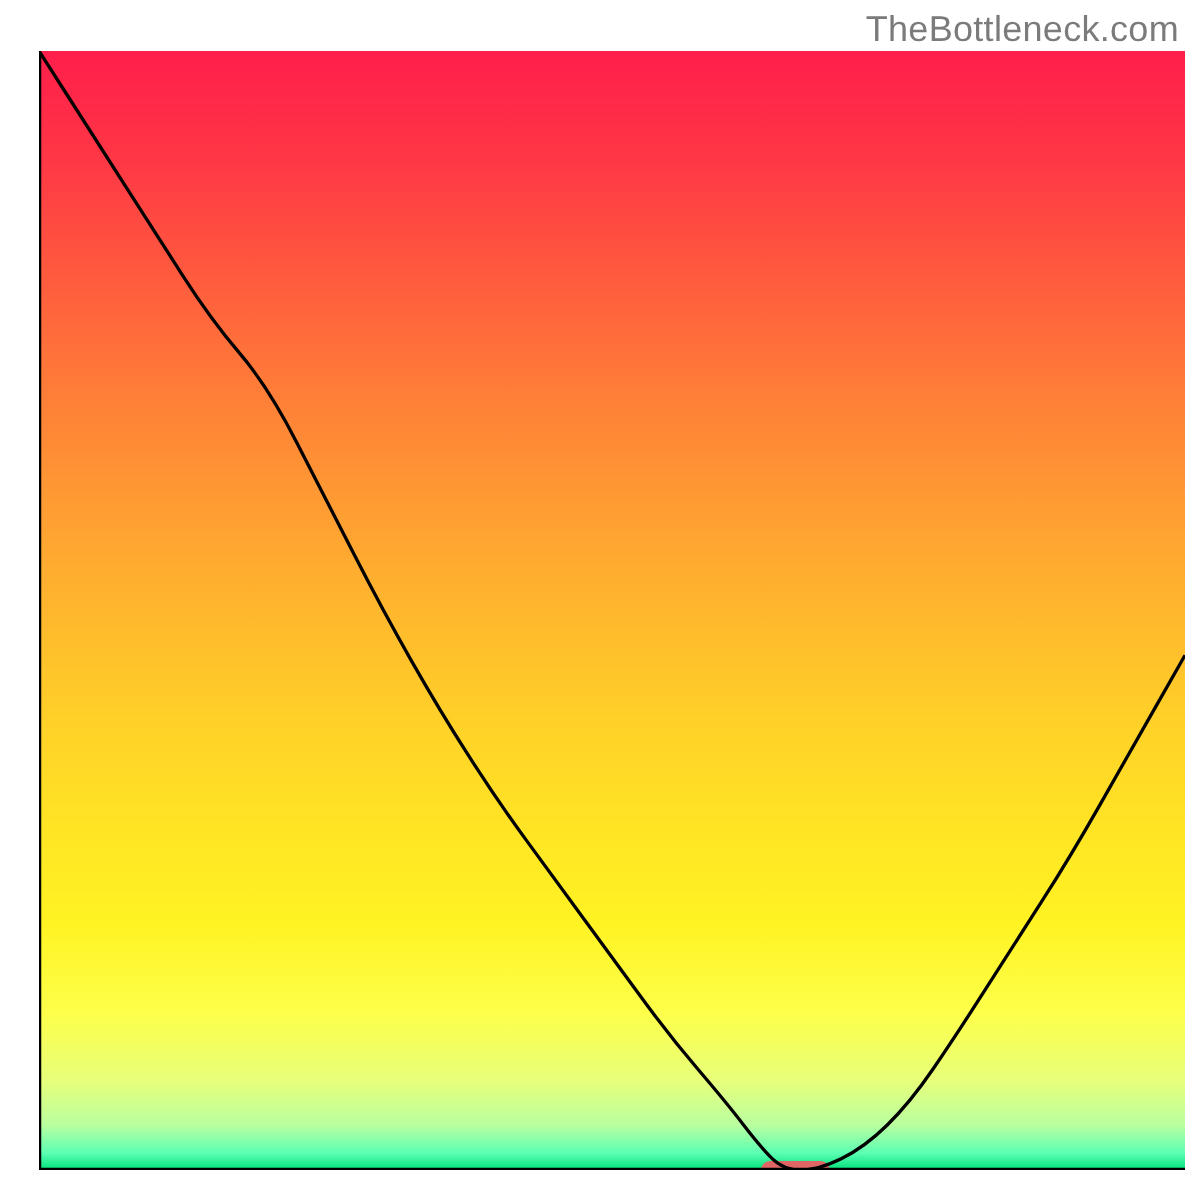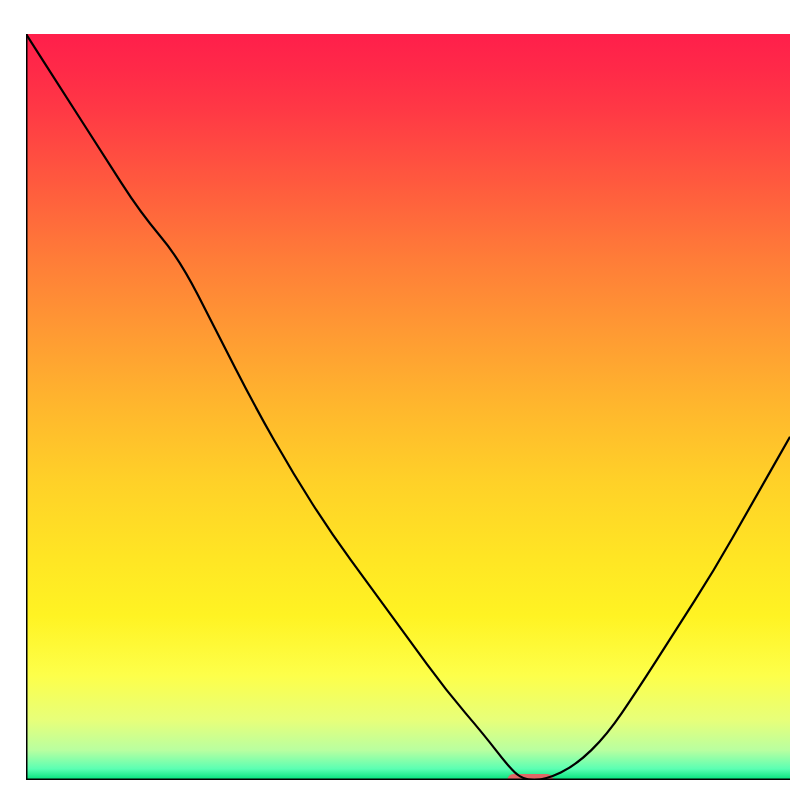--- a/index.html
+++ b/index.html
@@ -31,20 +31,21 @@
     left: 0;
     top: 0;
     width: 800px;
     height: 800px;
   }
 </style>
 </head>
 <body>
 
 <div class="chart-wrap">
+  <div class="watermark">TheBottleneck.com</div>
 
   <svg class="chart" viewBox="0 0 800 800">
     <defs>
       <linearGradient id="bg-grad" x1="0" y1="0" x2="0" y2="1">
           <stop offset="0.00%" stop-color="#ff1f4b"></stop>
           <stop offset="5.00%" stop-color="#ff2a48"></stop>
           <stop offset="10.00%" stop-color="#ff3845"></stop>
           <stop offset="20.00%" stop-color="#ff5a3e"></stop>
           <stop offset="30.00%" stop-color="#ff7c38"></stop>
           <stop offset="40.00%" stop-color="#ff9a33"></stop>

